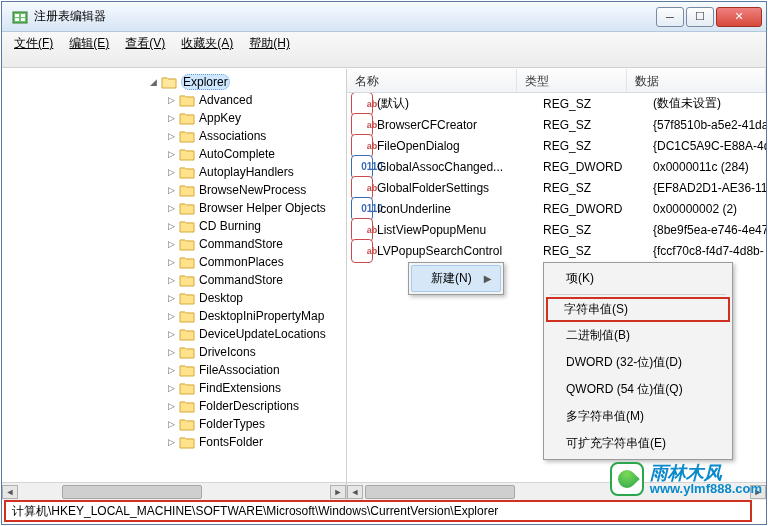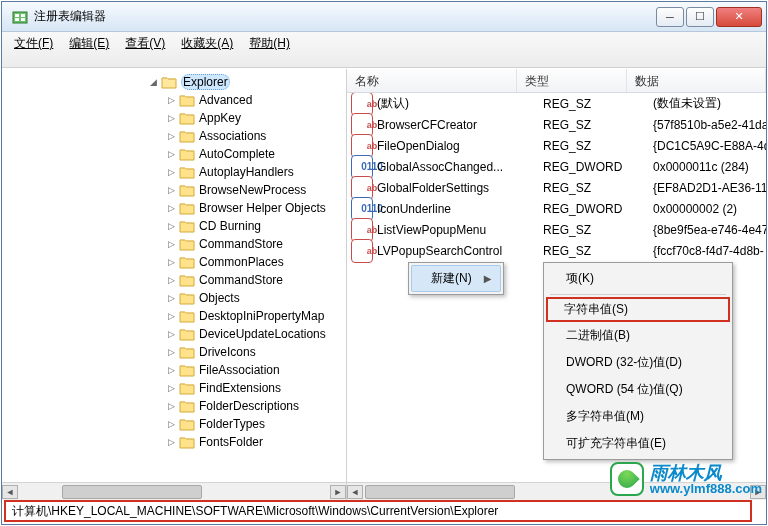--- a/index.html
+++ b/index.html
@@ -206,21 +206,21 @@
             </svg>
             <span class="tree-label">CommandStore</span>
           </div>
           <div class="tree-row">
             <span class="tree-indent" style="width:164px"></span>
             <span class="expander">▷</span>
             <svg class="folder folder-icon" viewBox="0 0 16 14">
               <path d="M1 3 h5 l1 1 h8 v9 h-14 z" fill="#ffe28a" stroke="#d4a93a"></path>
               <path d="M1 3 h5 l1 1 h8" fill="none" stroke="#e8c46a"></path>
             </svg>
-            <span class="tree-label">Objects</span>
+            <span class="tree-label">Desktop</span>
           </div>
           <div class="tree-row">
             <span class="tree-indent" style="width:164px"></span>
             <span class="expander">▷</span>
             <svg class="folder folder-icon" viewBox="0 0 16 14">
               <path d="M1 3 h5 l1 1 h8 v9 h-14 z" fill="#ffe28a" stroke="#d4a93a"></path>
               <path d="M1 3 h5 l1 1 h8" fill="none" stroke="#e8c46a"></path>
             </svg>
             <span class="tree-label">DesktopIniPropertyMap</span>
           </div>

